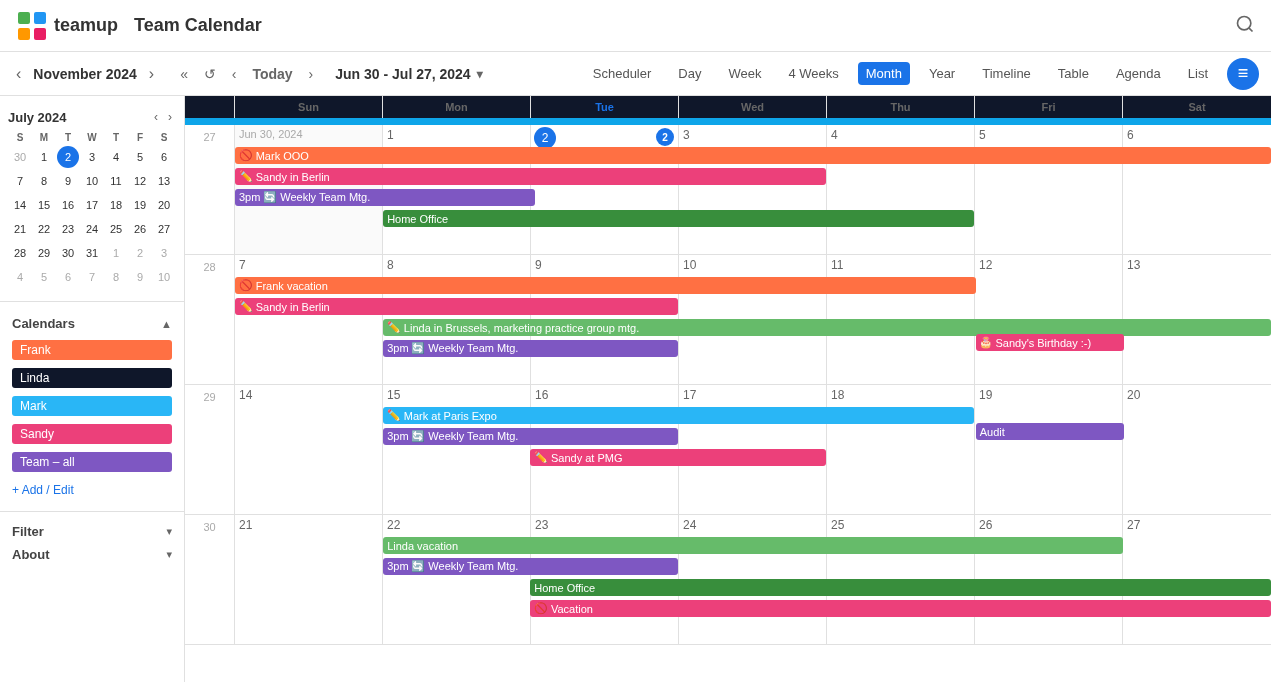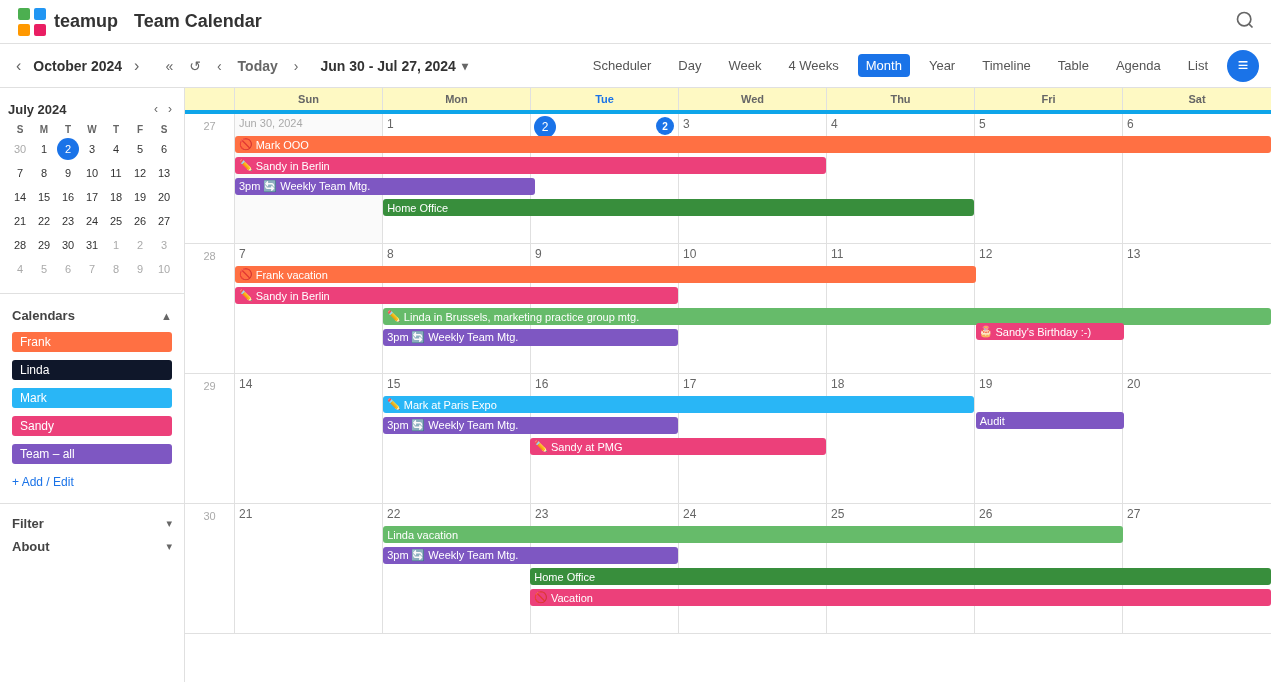--- a/index.html
+++ b/index.html
@@ -1,19 +1,19 @@
 <!DOCTYPE html>
 <html><head>
   <meta charset="utf-8">
   <style>
     * { box-sizing: border-box; margin: 0; padding: 0; }
     body { font-family: -apple-system, BlinkMacSystemFont, 'Segoe UI', sans-serif; font-size: 13px; background: #fff; color: #333; display: flex; flex-direction: column; height: 682px; overflow: hidden; }
 
     
-    .top-header { display: flex; align-items: center; padding: 0 16px; height: 44px; border-bottom: 1px solid #e0e0e0; gap: 16px; flex-shrink: 0; }
+    .top-header { display: flex; align-items: center; padding: 0 16px; height: 52px; border-bottom: 1px solid #e0e0e0; gap: 16px; flex-shrink: 0; }
     .logo { display: flex; align-items: center; gap: 6px; }
     .logo-icon { width: 32px; height: 32px; }
     .logo-text { font-size: 18px; font-weight: 600; color: #333; }
     .app-title { font-size: 18px; font-weight: 600; color: #333; }
     .header-spacer { flex: 1; }
     .search-icon-btn { cursor: pointer; color: #666; }
 
     
     .nav-bar { display: flex; align-items: center; padding: 0 12px; height: 44px; border-bottom: 1px solid #e0e0e0; gap: 8px; flex-shrink: 0; }
     .nav-prev-month, .nav-next-month { cursor: pointer; color: #666; border: none; background: none; font-size: 16px; padding: 4px; }
@@ -79,21 +79,21 @@
     <svg width="20" height="20" viewBox="0 0 24 24" fill="none" stroke="#666" stroke-width="2">
         <circle cx="11" cy="11" r="8"></circle>
         <line x1="21" y1="21" x2="16.65" y2="16.65"></line>
       </svg>
   </div>
 </div>
 
 <div class="nav-bar">
   <button class="nav-prev-month">‹</button>
   <span class="month-year">
-    <span>October</span> <span>2024</span>
+    <span>November</span> <span>2024</span>
   </span>
   <button class="nav-next-month">›</button>
 
   <div class="nav-controls">
     <button class="nav-btn">«</button>
     <button class="nav-btn">↺</button>
     <button class="nav-btn">‹</button>
     <button class="nav-btn" style="font-weight:600;">Today</button>
     <button class="nav-btn">›</button>
   </div>
@@ -222,21 +222,21 @@
     </div>
 
     <div class="about-section">
       <span style="font-weight:600; font-size:13px; color:#444;">About</span>
       <span style="font-size:11px; color:#666;">▾</span>
     </div>
   </div>
 
   <div class="calendar-area">
 
-    <div style="display:grid; grid-template-columns:50px repeat(7,1fr); border-bottom:4px solid #0ea5e9; flex-shrink:0; background:#fef9c3;">
+    <div style="display:grid; grid-template-columns:50px repeat(7,1fr); border-bottom:7px solid #0ea5e9; flex-shrink:0; background:#0f172a;">
       <div style="border-right:1px solid #e0e0e0; padding:4px;"></div>
       <div style="text-align:center; font-size:11px; font-weight:600; color:#666; padding:5px 0; border-right:1px solid #e0e0e0;">Sun</div>
       <div style="text-align:center; font-size:11px; font-weight:600; color:#666; padding:5px 0; border-right:1px solid #e0e0e0;">Mon</div>
       <div style="text-align:center; font-size:11px; font-weight:600; color:#1a73e8; padding:5px 0; border-right:1px solid #e0e0e0;">Tue</div>
       <div style="text-align:center; font-size:11px; font-weight:600; color:#666; padding:5px 0; border-right:1px solid #e0e0e0;">Wed</div>
       <div style="text-align:center; font-size:11px; font-weight:600; color:#666; padding:5px 0; border-right:1px solid #e0e0e0;">Thu</div>
       <div style="text-align:center; font-size:11px; font-weight:600; color:#666; padding:5px 0; border-right:1px solid #e0e0e0;">Fri</div>
       <div style="text-align:center; font-size:11px; font-weight:600; color:#666; padding:5px 0;">Sat</div>
     </div>
 

